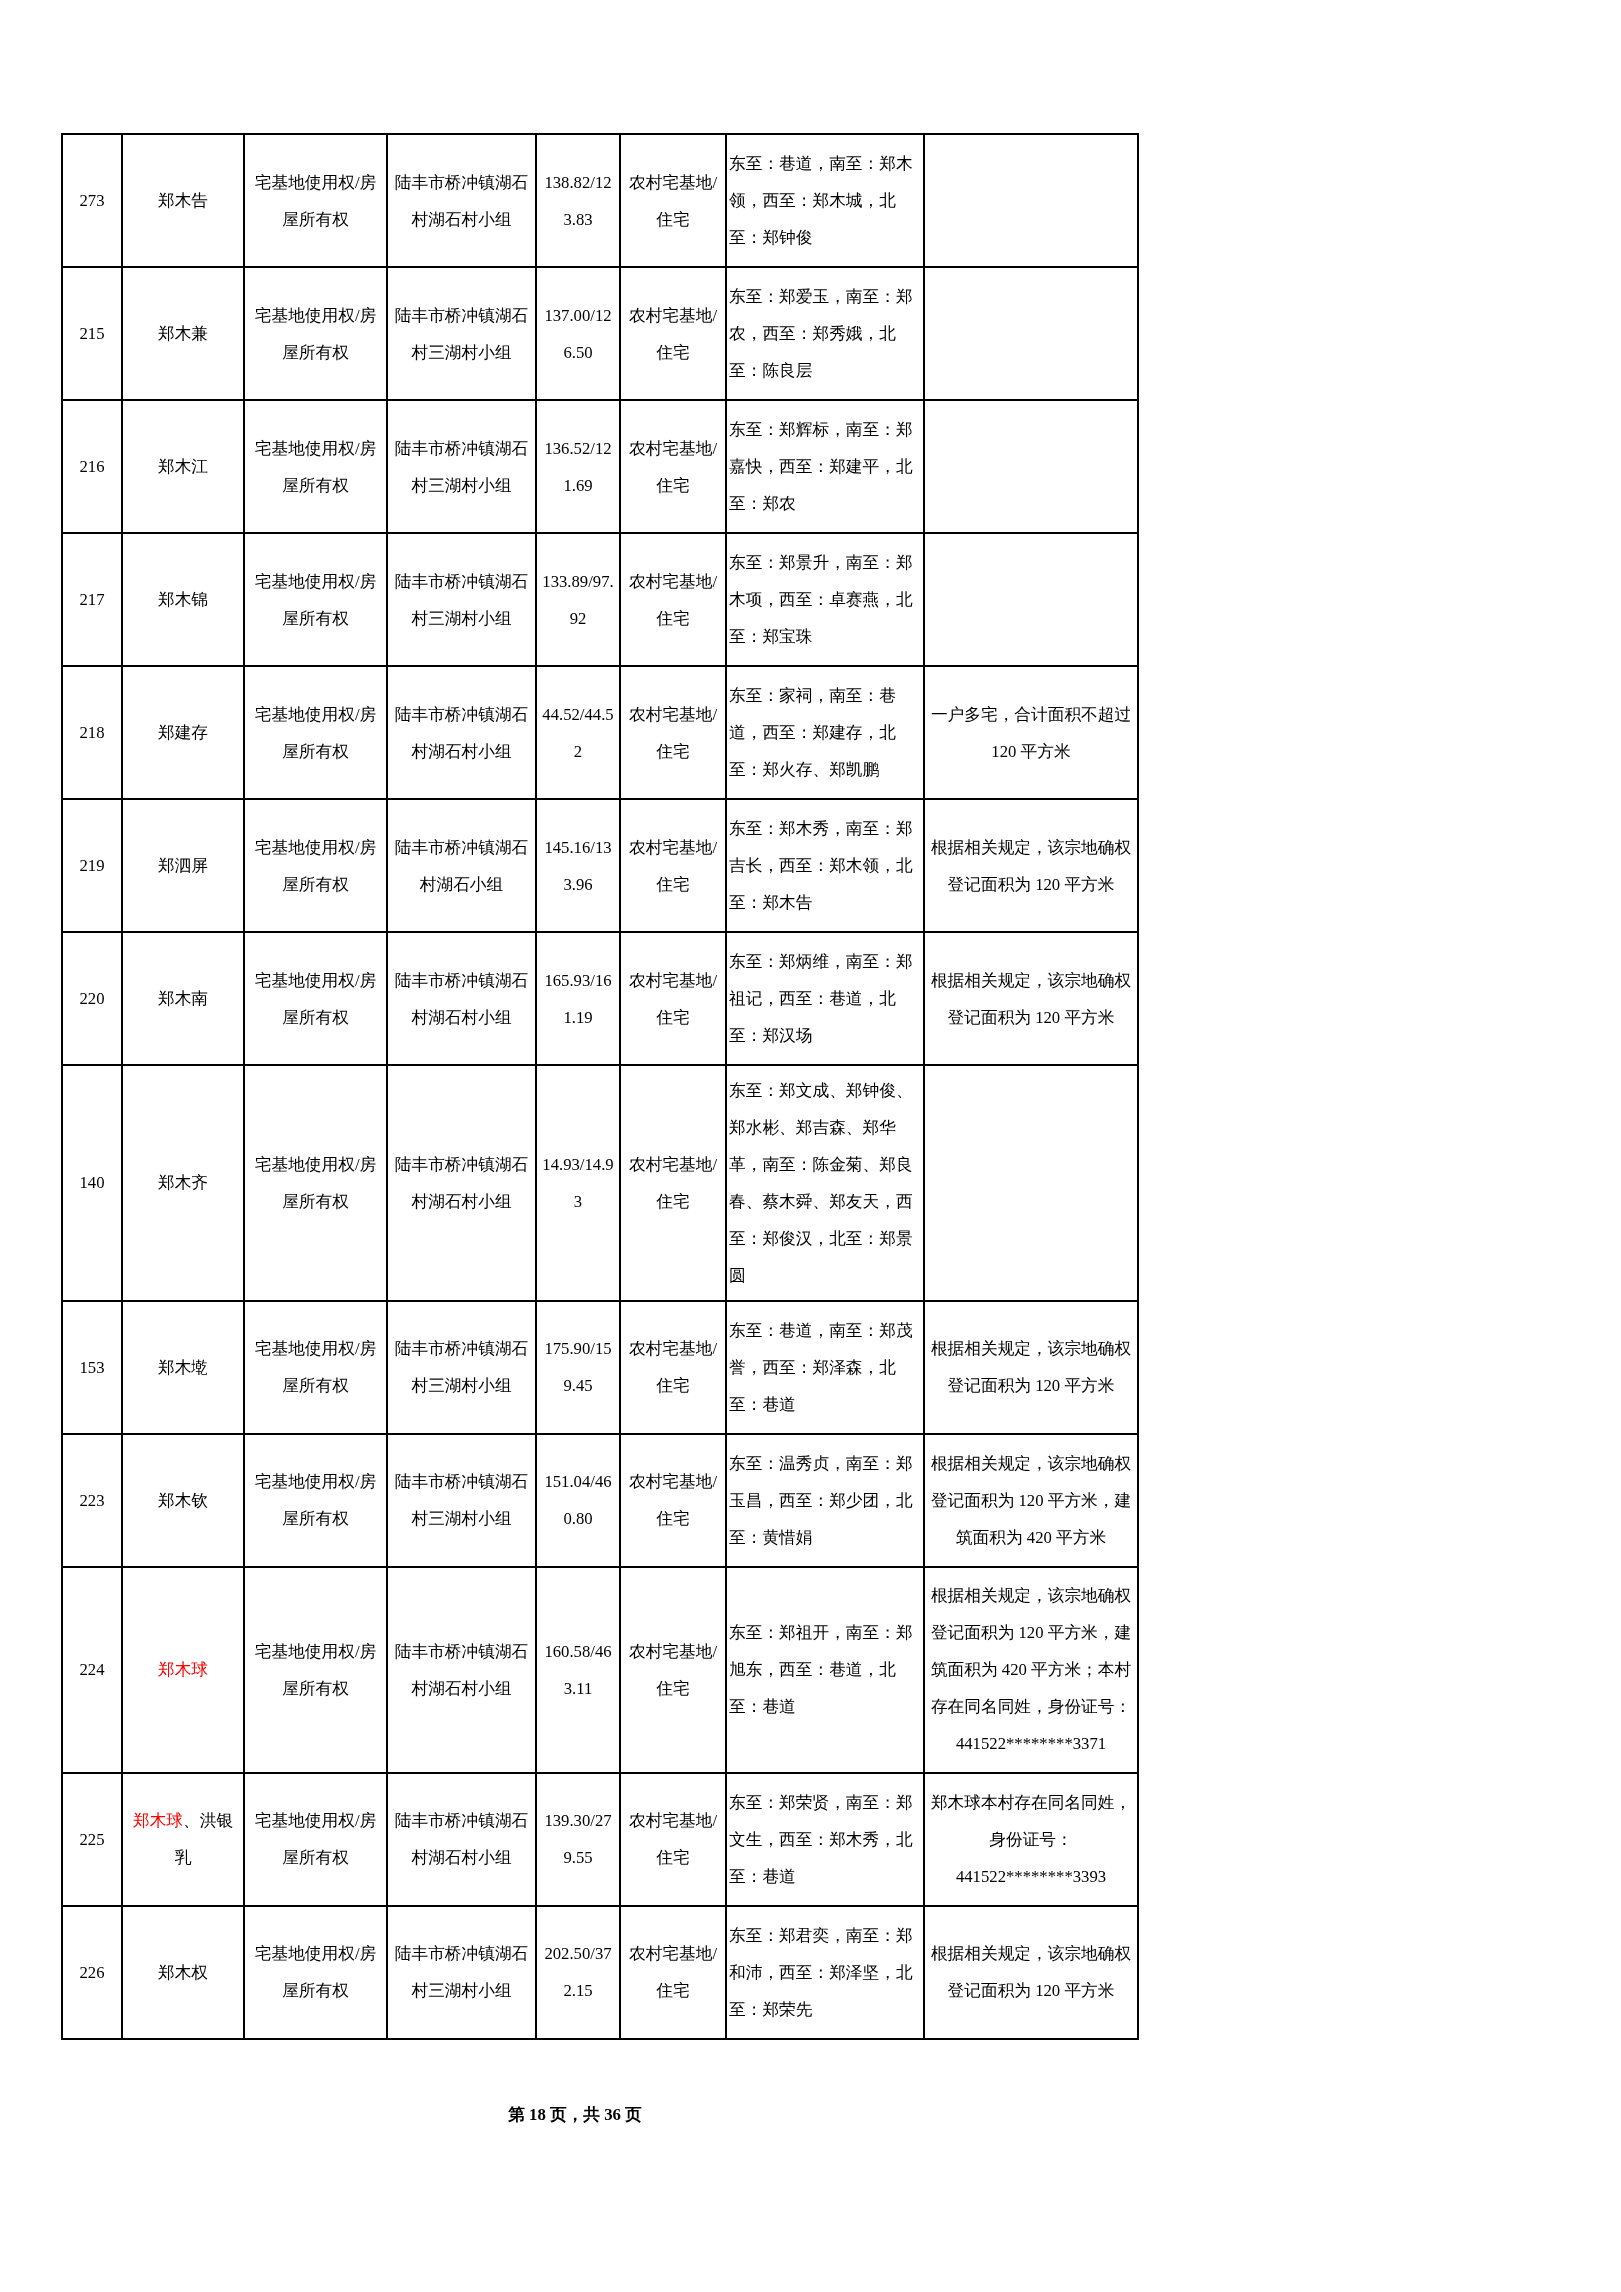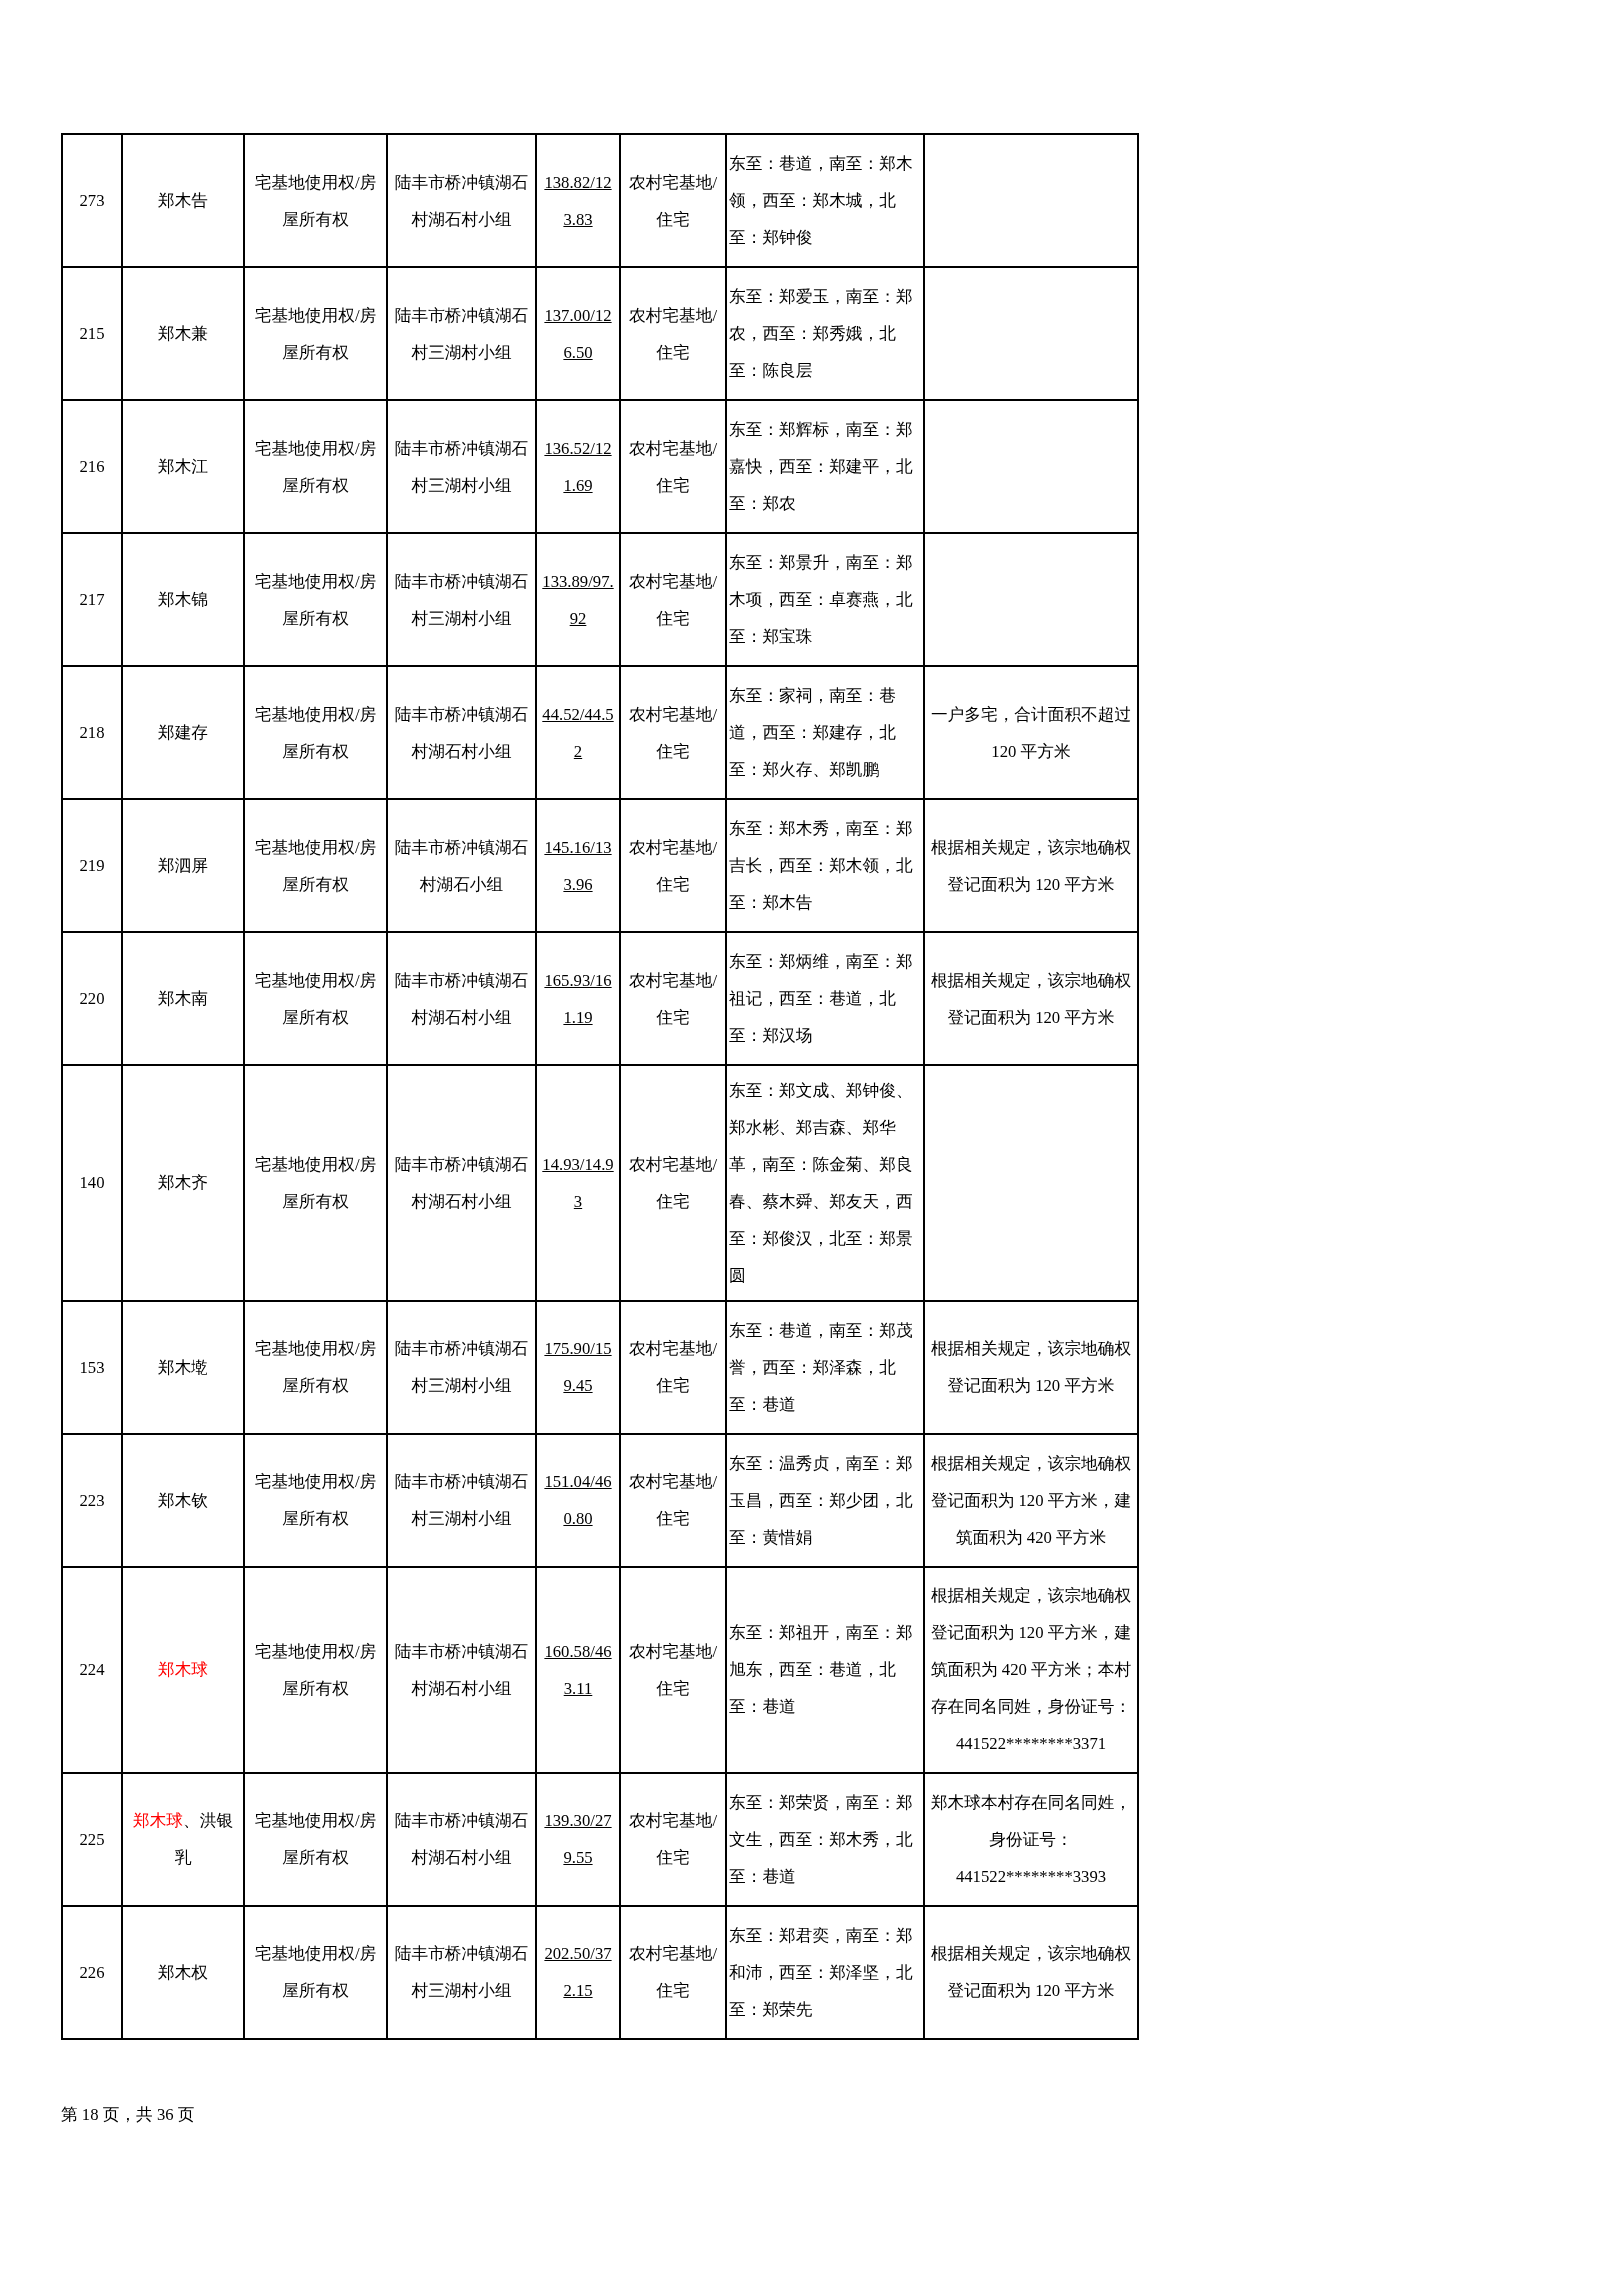--- a/index.html
+++ b/index.html
@@ -26,36 +26,37 @@
     line-height: 37px;
     text-align: center;
     vertical-align: middle;
     padding: 5.9px 2px;
     overflow: hidden;
   }
   .c-num   { width: 54px; }
   .c-name  { width: 116px; }
   .c-rights{ width: 137px; }
   .c-loc   { width: 143px; }
-  .c-area  { width: 78px; word-break: break-all; text-decoration: underline; }
+  .c-area  { width: 78px; word-break: break-all; }
   .c-type  { width: 100px; }
   .c-bound { width: 192px; text-align: left !important; padding: 5.9px 2px; margin-top: 19px; }
   .c-remark{ width: 208px; padding: 5.9px 2.9px; }
   tr.h-std { height: 133px; }
   tr.h-lg  { height: 206px; }
   tr.h-xl  { height: 222px; }
   .red { color: var(--hl-red, #ff0000); }
   .footer {
     position: absolute;
     left: 61px;
     top: 2100px;
     width: 1028px;
-    text-align: left;
+    text-align: center;
     font-size: 16.7px;
     line-height: 29px;
+    font-weight: bold;
   }
 </style>
 </head>
 <body>
 
 <div class="page">
 
   <table class="reg">
     <tbody>
 

